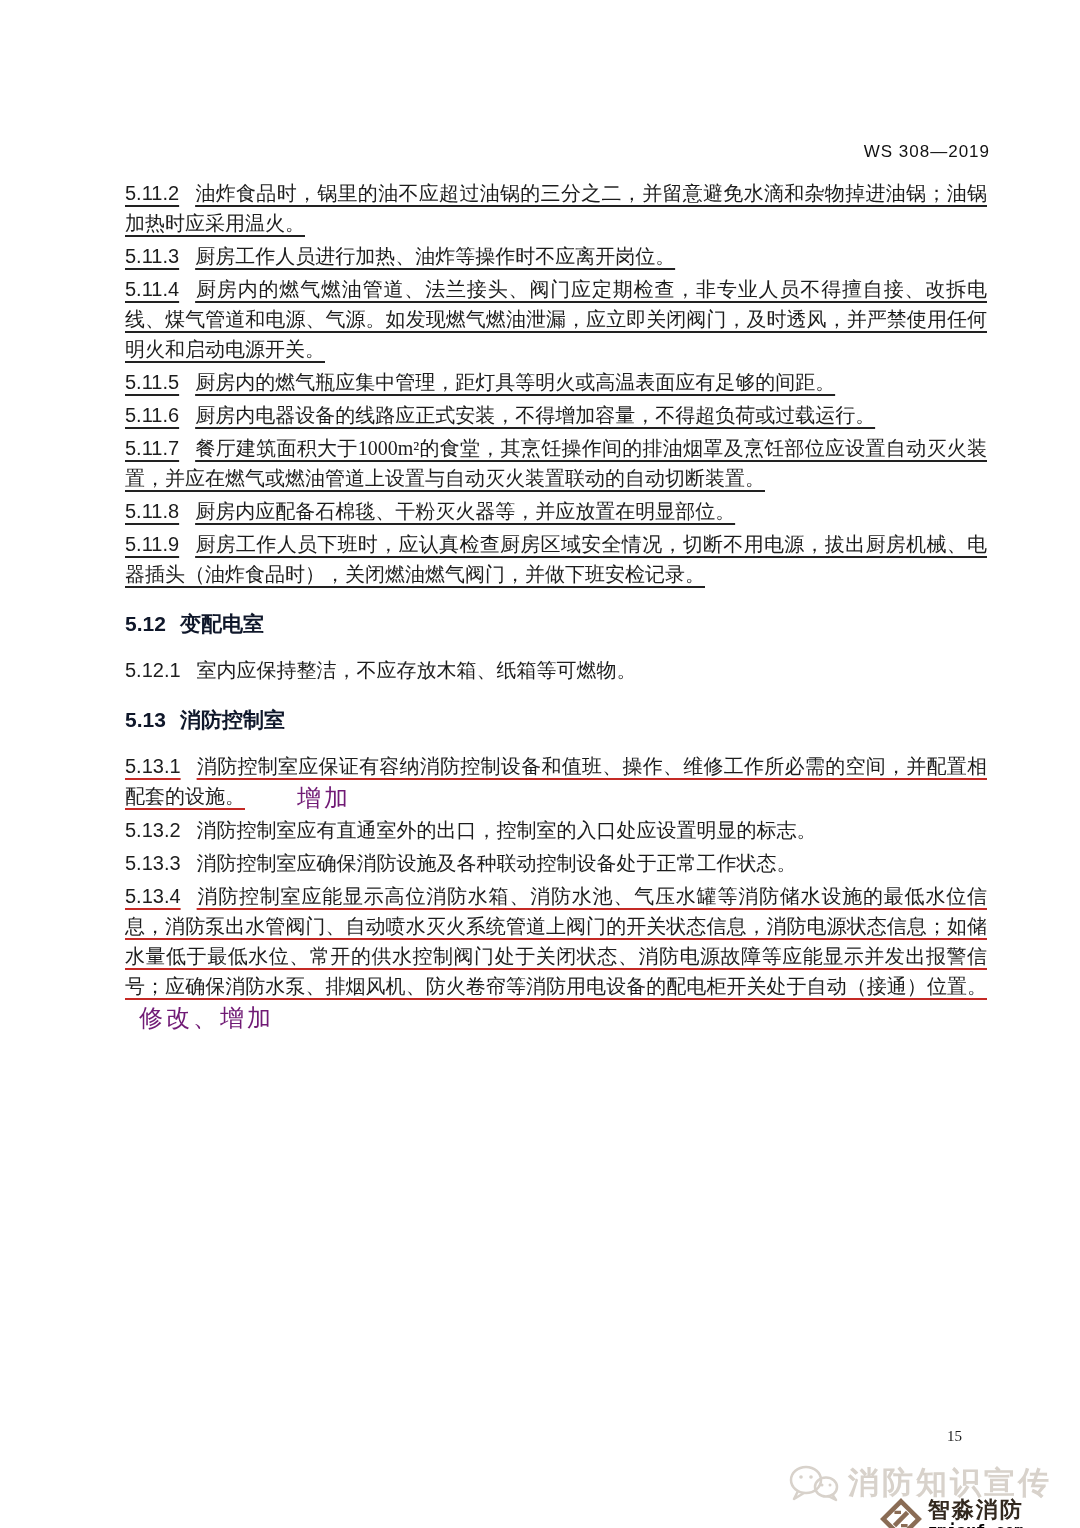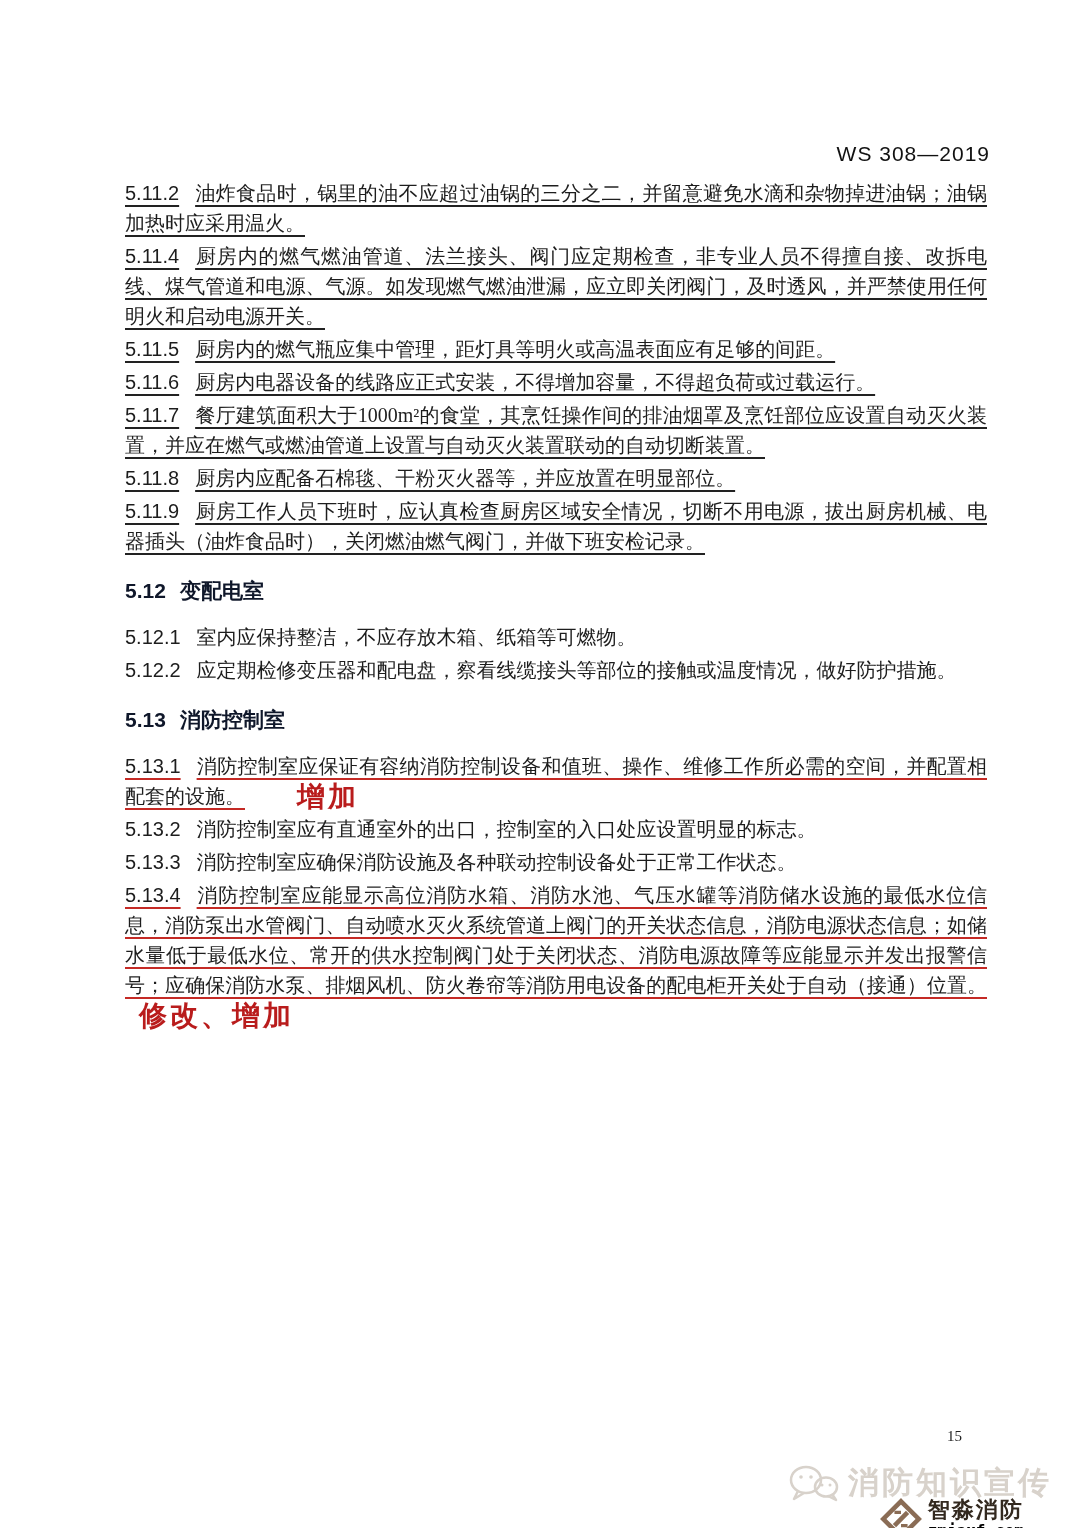--- a/index.html
+++ b/index.html
@@ -7,21 +7,21 @@
     position:relative;
     width:1080px;height:1528px;
     background:#ffffff;
     overflow:hidden;
     font-family:"Liberation Serif","DejaVu Serif",serif;
     color:#1d1d1d;
   }
   .header-code{
     position:absolute;top:142px;right:90px;
     font-family:"Liberation Sans","DejaVu Sans",sans-serif;
-    font-size:21px;letter-spacing:1px;color:#111;
+    font-size:17px;letter-spacing:1px;color:#111;
   }
   .content{
     position:absolute;left:125px;top:178px;width:862px;
   }
   p.clause{
     font-size:20px;line-height:30px;
     text-align:justify;margin:0 0 3px 0;color:#1d1d1d;
   }
   p.heading{
     font-size:21px;line-height:30px;font-weight:bold;
@@ -40,23 +40,23 @@
     text-decoration-color:#222;
   }
   .u-red{
     text-decoration:underline;
     text-decoration-thickness:2px;
     text-underline-offset:5px;
     text-decoration-color:#c42a25;
   }
   .anno{
     display:inline-block;              
-    color:#b91c1c;
-    font-size:28px;line-height:28px;
-    font-weight:bold;
+    color:#701a75;
+    font-size:24px;line-height:28px;
+    font-weight:normal;
     vertical-align:-3px;
     letter-spacing:3px;
     white-space:nowrap;
   }
   .anno-wide{margin-left:52px;}
   .anno-tight{margin-left:14px;}
   .page-number{
     position:absolute;top:1428px;right:118px;
     font-size:15px;color:#222;
     font-family:"Liberation Serif","DejaVu Serif",serif;
@@ -92,38 +92,38 @@
 <body>
 
 <div class="page">
 
   <div class="header-code">WS 308—2019</div>
 
   <div class="content">
 
     <p class="clause u-black"><span class="num">5.11.2</span><span>油炸食品时，锅里的油不应超过油锅的三分之二，并留意避免水滴和杂物掉进油锅；油锅加热时应采用温火。</span></p>
 
+    <p class="clause u-black"><span class="num">5.11.3</span><span>厨房工作人员进行加热、油炸等操作时不应离开岗位。</span></p>
 
     <p class="clause u-black"><span class="num">5.11.4</span><span>厨房内的燃气燃油管道、法兰接头、阀门应定期检查，非专业人员不得擅自接、改拆电线、煤气管道和电源、气源。如发现燃气燃油泄漏，应立即关闭阀门，及时透风，并严禁使用任何明火和启动电源开关。</span></p>
 
     <p class="clause u-black"><span class="num">5.11.5</span><span>厨房内的燃气瓶应集中管理，距灯具等明火或高温表面应有足够的间距。</span></p>
 
     <p class="clause u-black"><span class="num">5.11.6</span><span>厨房内电器设备的线路应正式安装，不得增加容量，不得超负荷或过载运行。</span></p>
 
     <p class="clause u-black"><span class="num">5.11.7</span><span>餐厅建筑面积大于1000m²的食堂，其烹饪操作间的排油烟罩及烹饪部位应设置自动灭火装置，并应在燃气或燃油管道上设置与自动灭火装置联动的自动切断装置。</span></p>
 
     <p class="clause u-black"><span class="num">5.11.8</span><span>厨房内应配备石棉毯、干粉灭火器等，并应放置在明显部位。</span></p>
 
     <p class="clause u-black"><span class="num">5.11.9</span><span>厨房工作人员下班时，应认真检查厨房区域安全情况，切断不用电源，拔出厨房机械、电器插头（油炸食品时），关闭燃油燃气阀门，并做下班安检记录。</span></p>
 
     <p class="heading"><span class="num">5.12</span><span>变配电室</span></p>
 
     <p class="clause"><span class="num">5.12.1</span><span>室内应保持整洁，不应存放木箱、纸箱等可燃物。</span></p>
 
-    <p class="clause"><span class="num">5.12.2</span><span>应定期检修变压器和配电盘，察看线缆接头等部位的接触或温度情况，做好防护措施。</span></p>
 
     <p class="heading"><span class="num">5.13</span><span>消防控制室</span></p>
 
     <p class="clause u-red"><span class="num">5.13.1</span><span>消防控制室应保证有容纳消防控制设备和值班、操作、维修工作所必需的空间，并配置相配套的设施。</span><span class="anno anno-wide">增加</span></p>
 
     <p class="clause"><span class="num">5.13.2</span><span>消防控制室应有直通室外的出口，控制室的入口处应设置明显的标志。</span></p>
 
     <p class="clause"><span class="num">5.13.3</span><span>消防控制室应确保消防设施及各种联动控制设备处于正常工作状态。</span></p>
 
     <p class="clause u-red"><span class="num">5.13.4</span><span>消防控制室应能显示高位消防水箱、消防水池、气压水罐等消防储水设施的最低水位信息，消防泵出水管阀门、自动喷水灭火系统管道上阀门的开关状态信息，消防电源状态信息；如储水量低于最低水位、常开的供水控制阀门处于关闭状态、消防电源故障等应能显示并发出报警信号；应确保消防水泵、排烟风机、防火卷帘等消防用电设备的配电柜开关处于自动（接通）位置。</span><span class="anno anno-tight">修改、增加</span></p>

